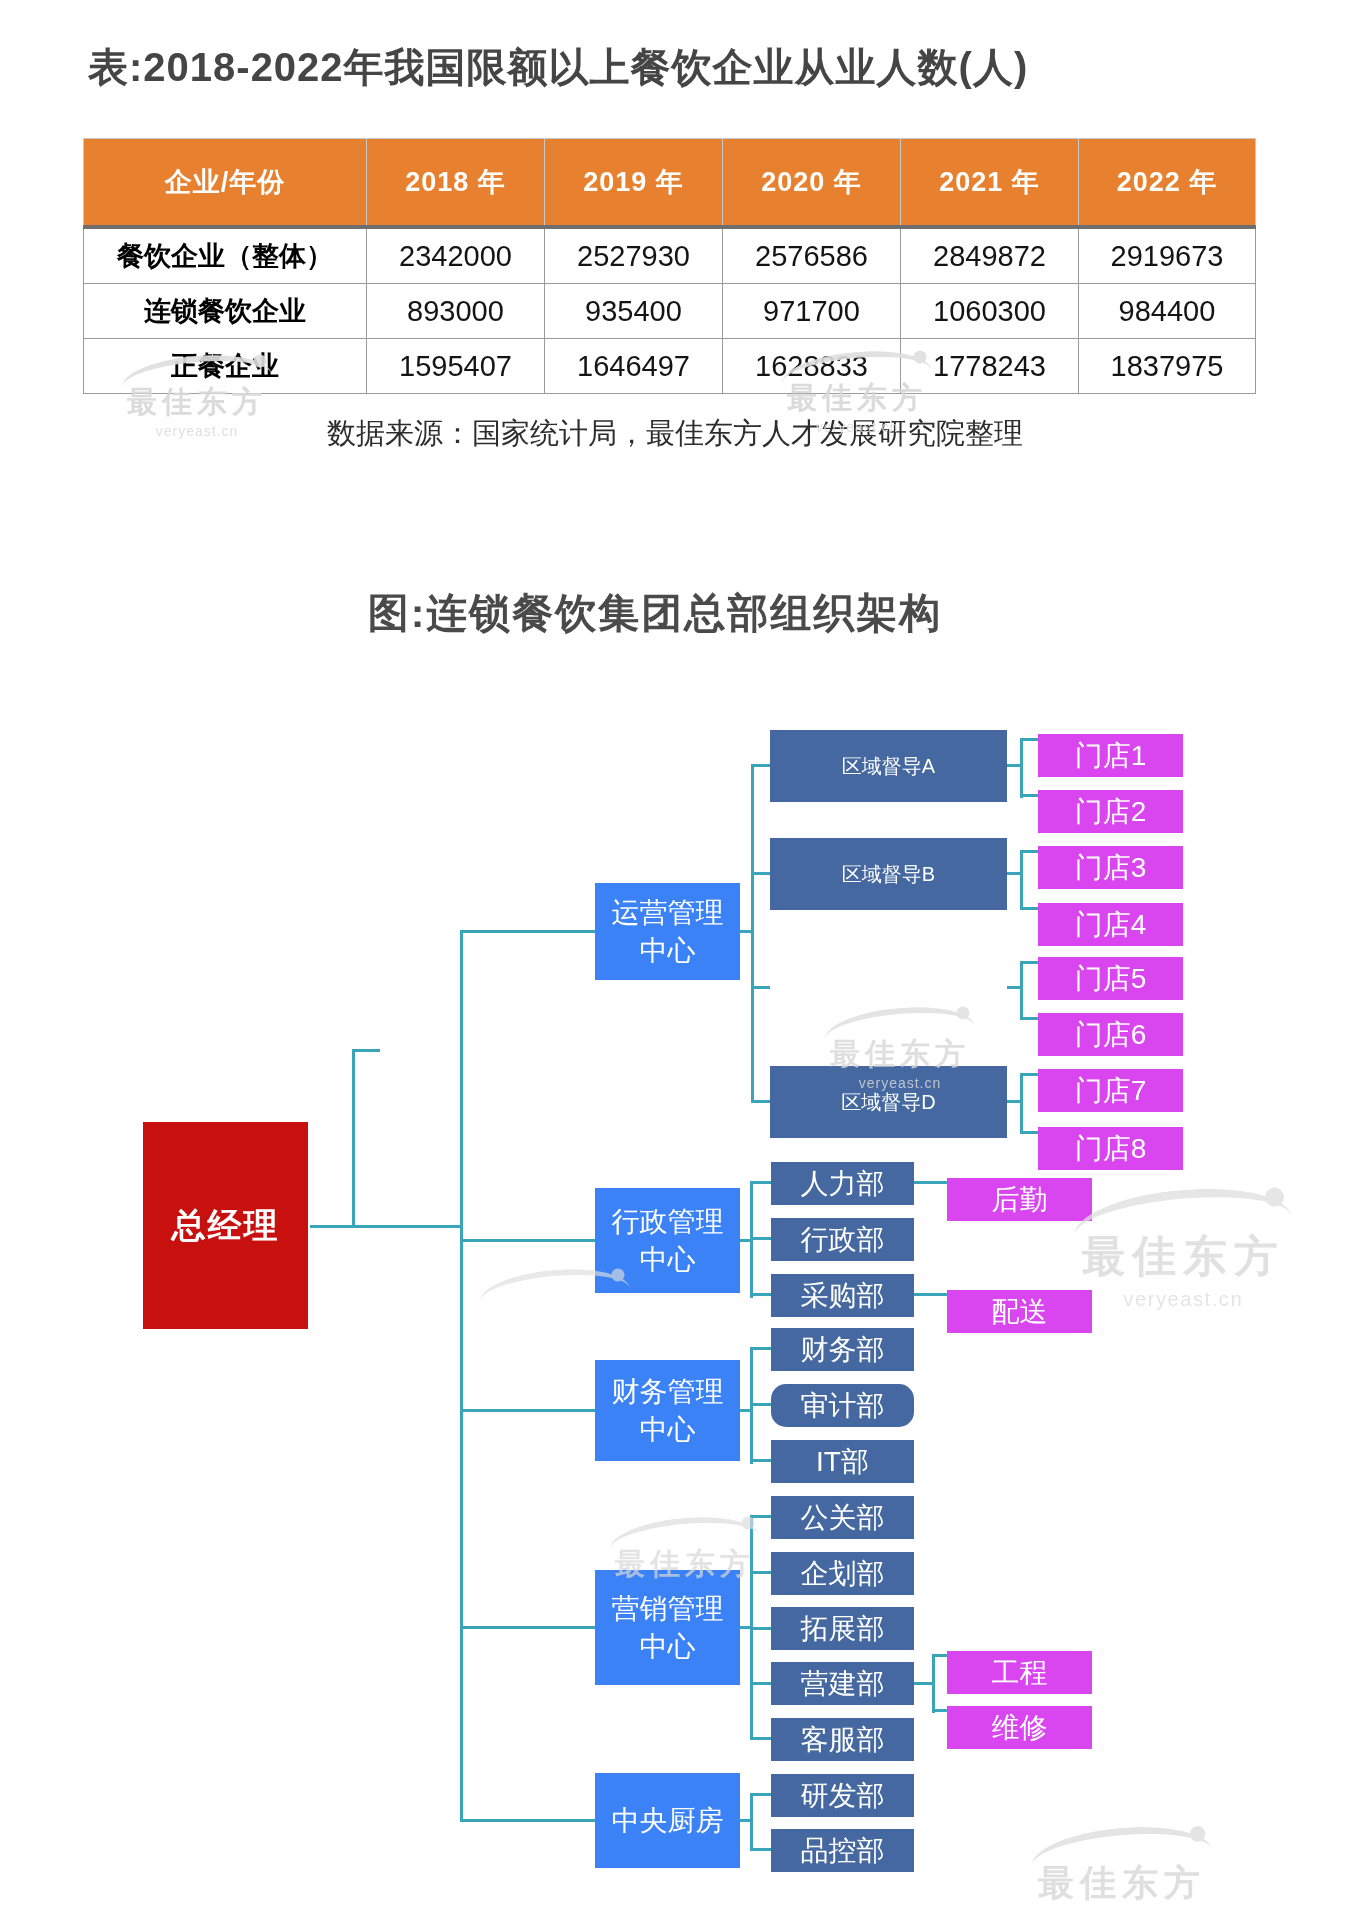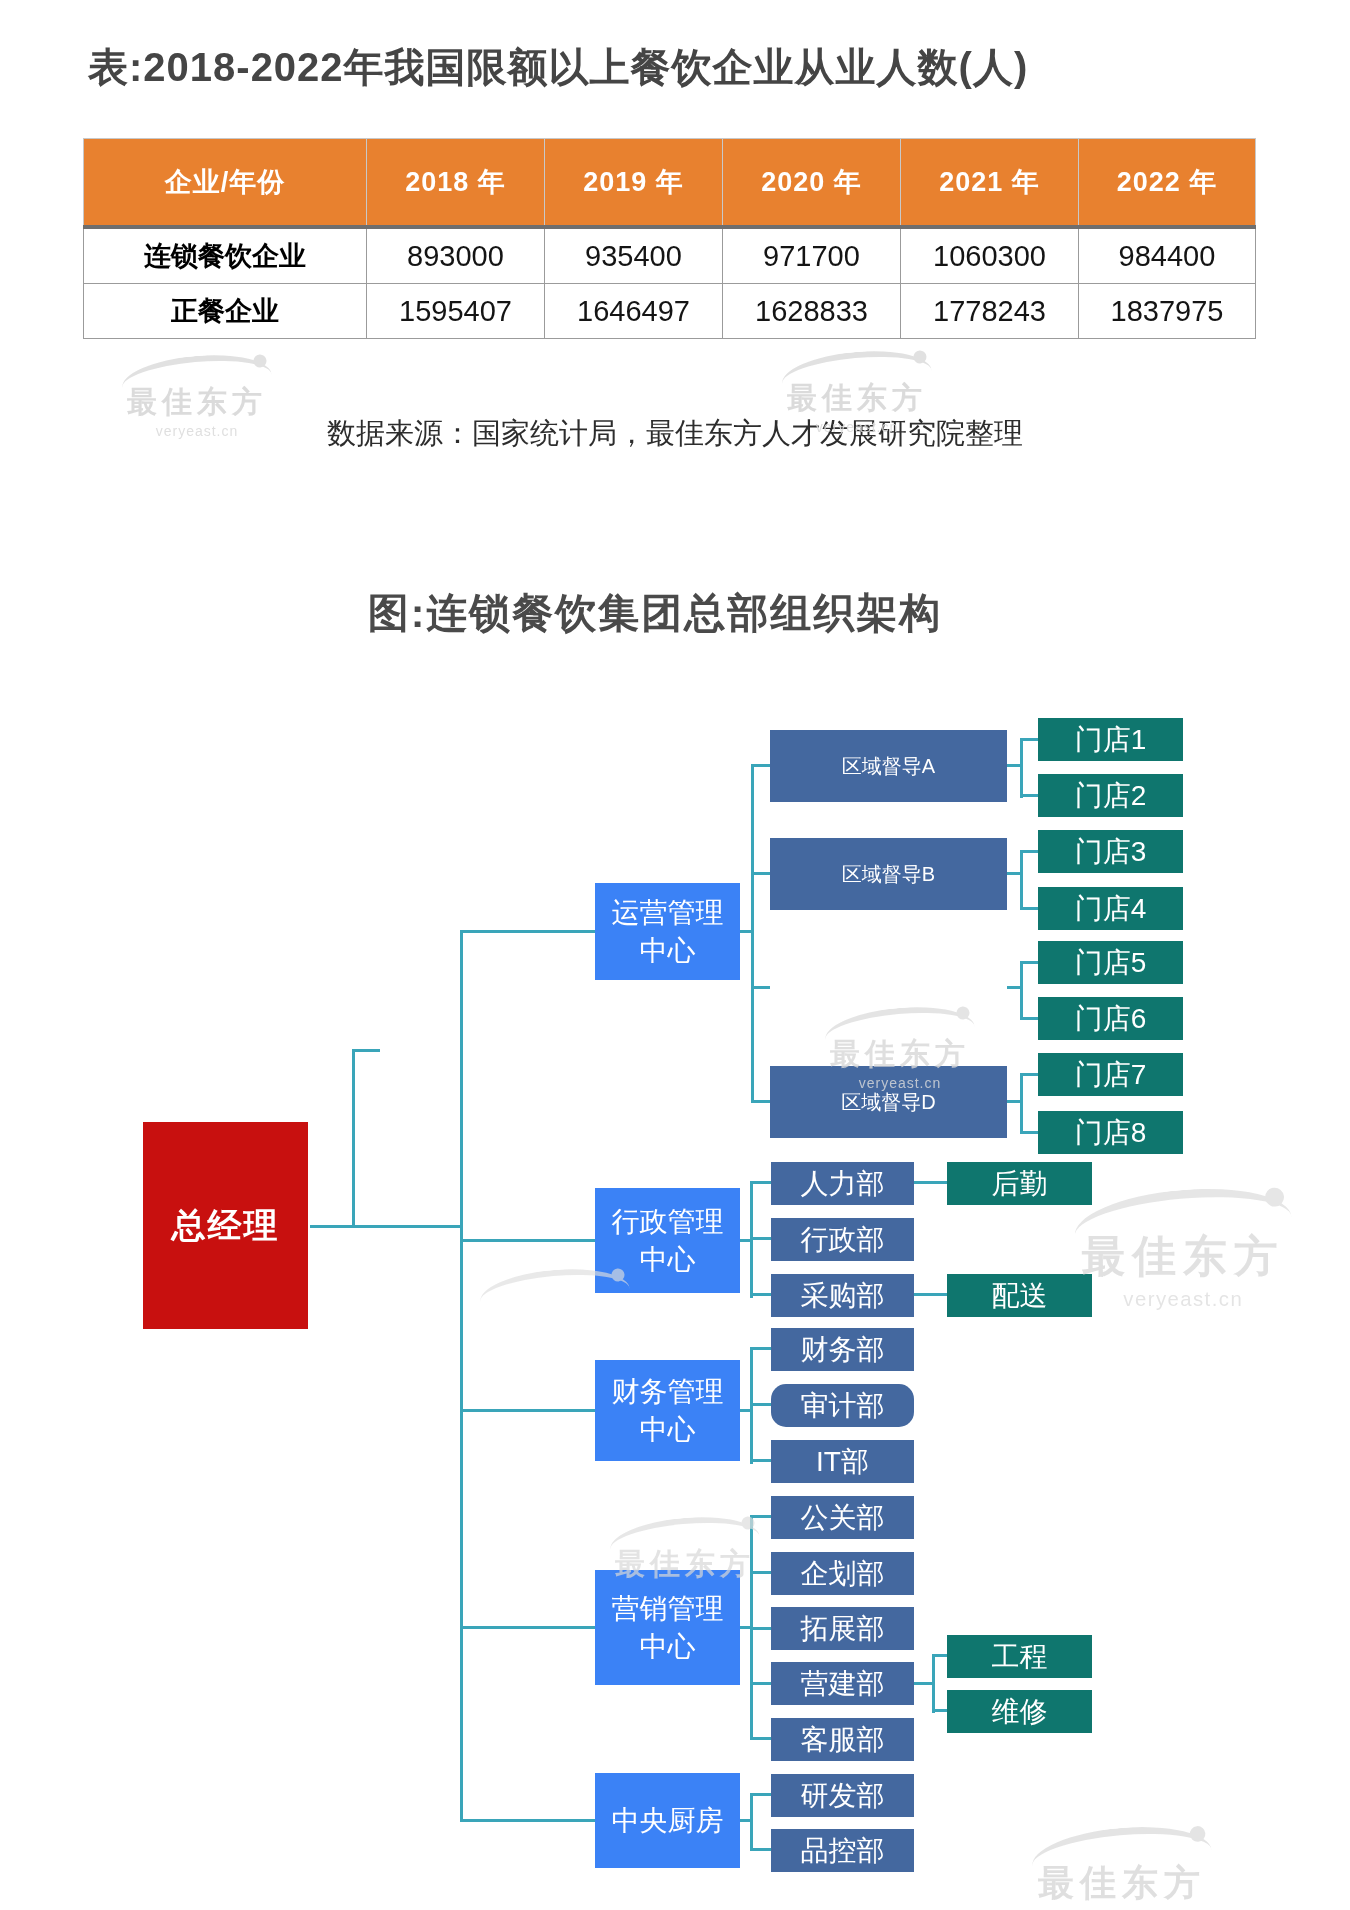--- a/index.html
+++ b/index.html
@@ -21,21 +21,21 @@
             border:1px solid #c8c8c8;border-bottom:4px solid #6e6e6e;letter-spacing:1px;}
   .stats td{height:52px;font-size:29px;text-align:center;border:1px solid #9b9b9b;
             color:#141414;background:#fff;}
   .stats td.rowlabel{font-weight:bold;font-size:27px;color:#000;}
 
   
   .node{position:absolute;display:flex;align-items:center;justify-content:center;
         color:#fff;text-align:center;line-height:1.35;}
   .blue{background:#44689F;}
   .orange{background:#3b82f6;}
-  .gray{background:#0f766e;}
+  .gray{background:#d946ef;margin-top:16px;}
   .red{background:#C8100F;}
   .sup{font-size:20px;}
   .dept{font-size:28px;}
   .store{font-size:28px;}
   .center-box{font-size:28px;flex-direction:column;}
   .gm{font-size:34px;font-weight:bold;letter-spacing:2px;}
   .assistant-inner{display:block;width:28px;word-break:break-all;line-height:1.55;
                    font-size:26px;margin:auto;text-align:center;}
 
   
@@ -72,20 +72,28 @@
       <tr>
         <th>企业/年份</th>
         <th>2018 年</th>
         <th>2019 年</th>
         <th>2020 年</th>
         <th>2021 年</th>
         <th>2022 年</th>
       </tr>
     </thead>
     <tbody>
+      <tr>
+        <td class="rowlabel">餐饮企业（整体）</td>
+        <td>2342000</td>
+        <td>2527930</td>
+        <td>2576586</td>
+        <td>2849872</td>
+        <td>2919673</td>
+      </tr>
       <tr>
         <td class="rowlabel">连锁餐饮企业</td>
         <td>893000</td>
         <td>935400</td>
         <td>971700</td>
         <td>1060300</td>
         <td>984400</td>
       </tr>
       <tr>
         <td class="rowlabel">正餐企业</td>

